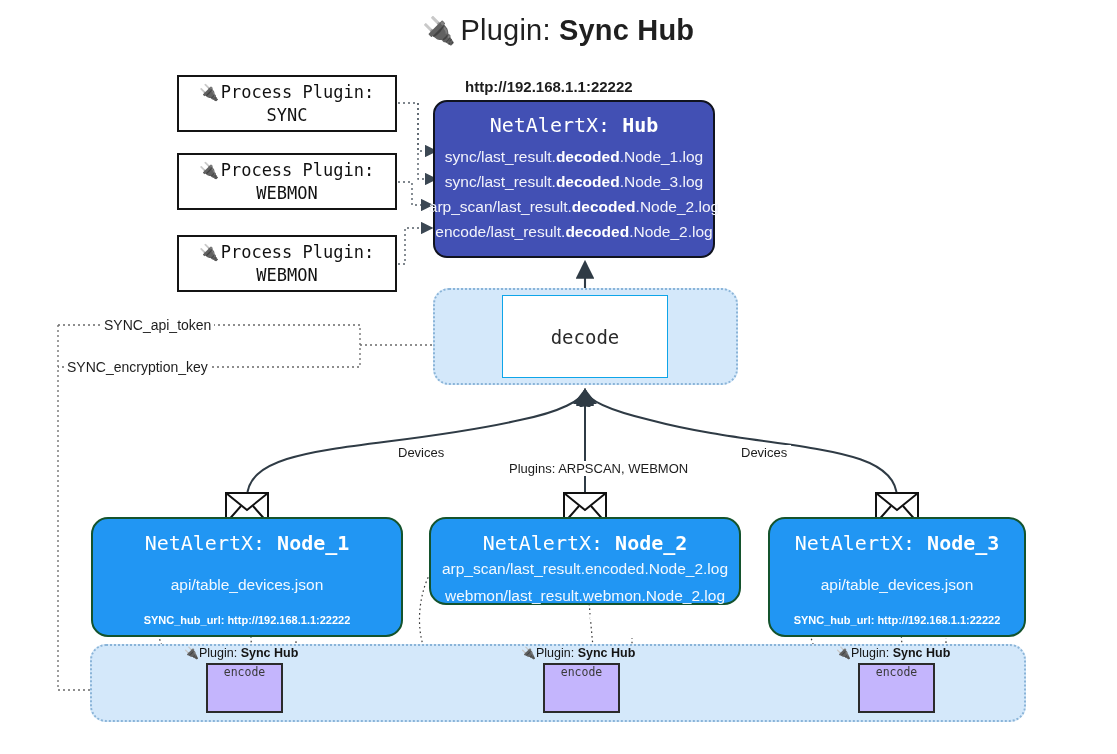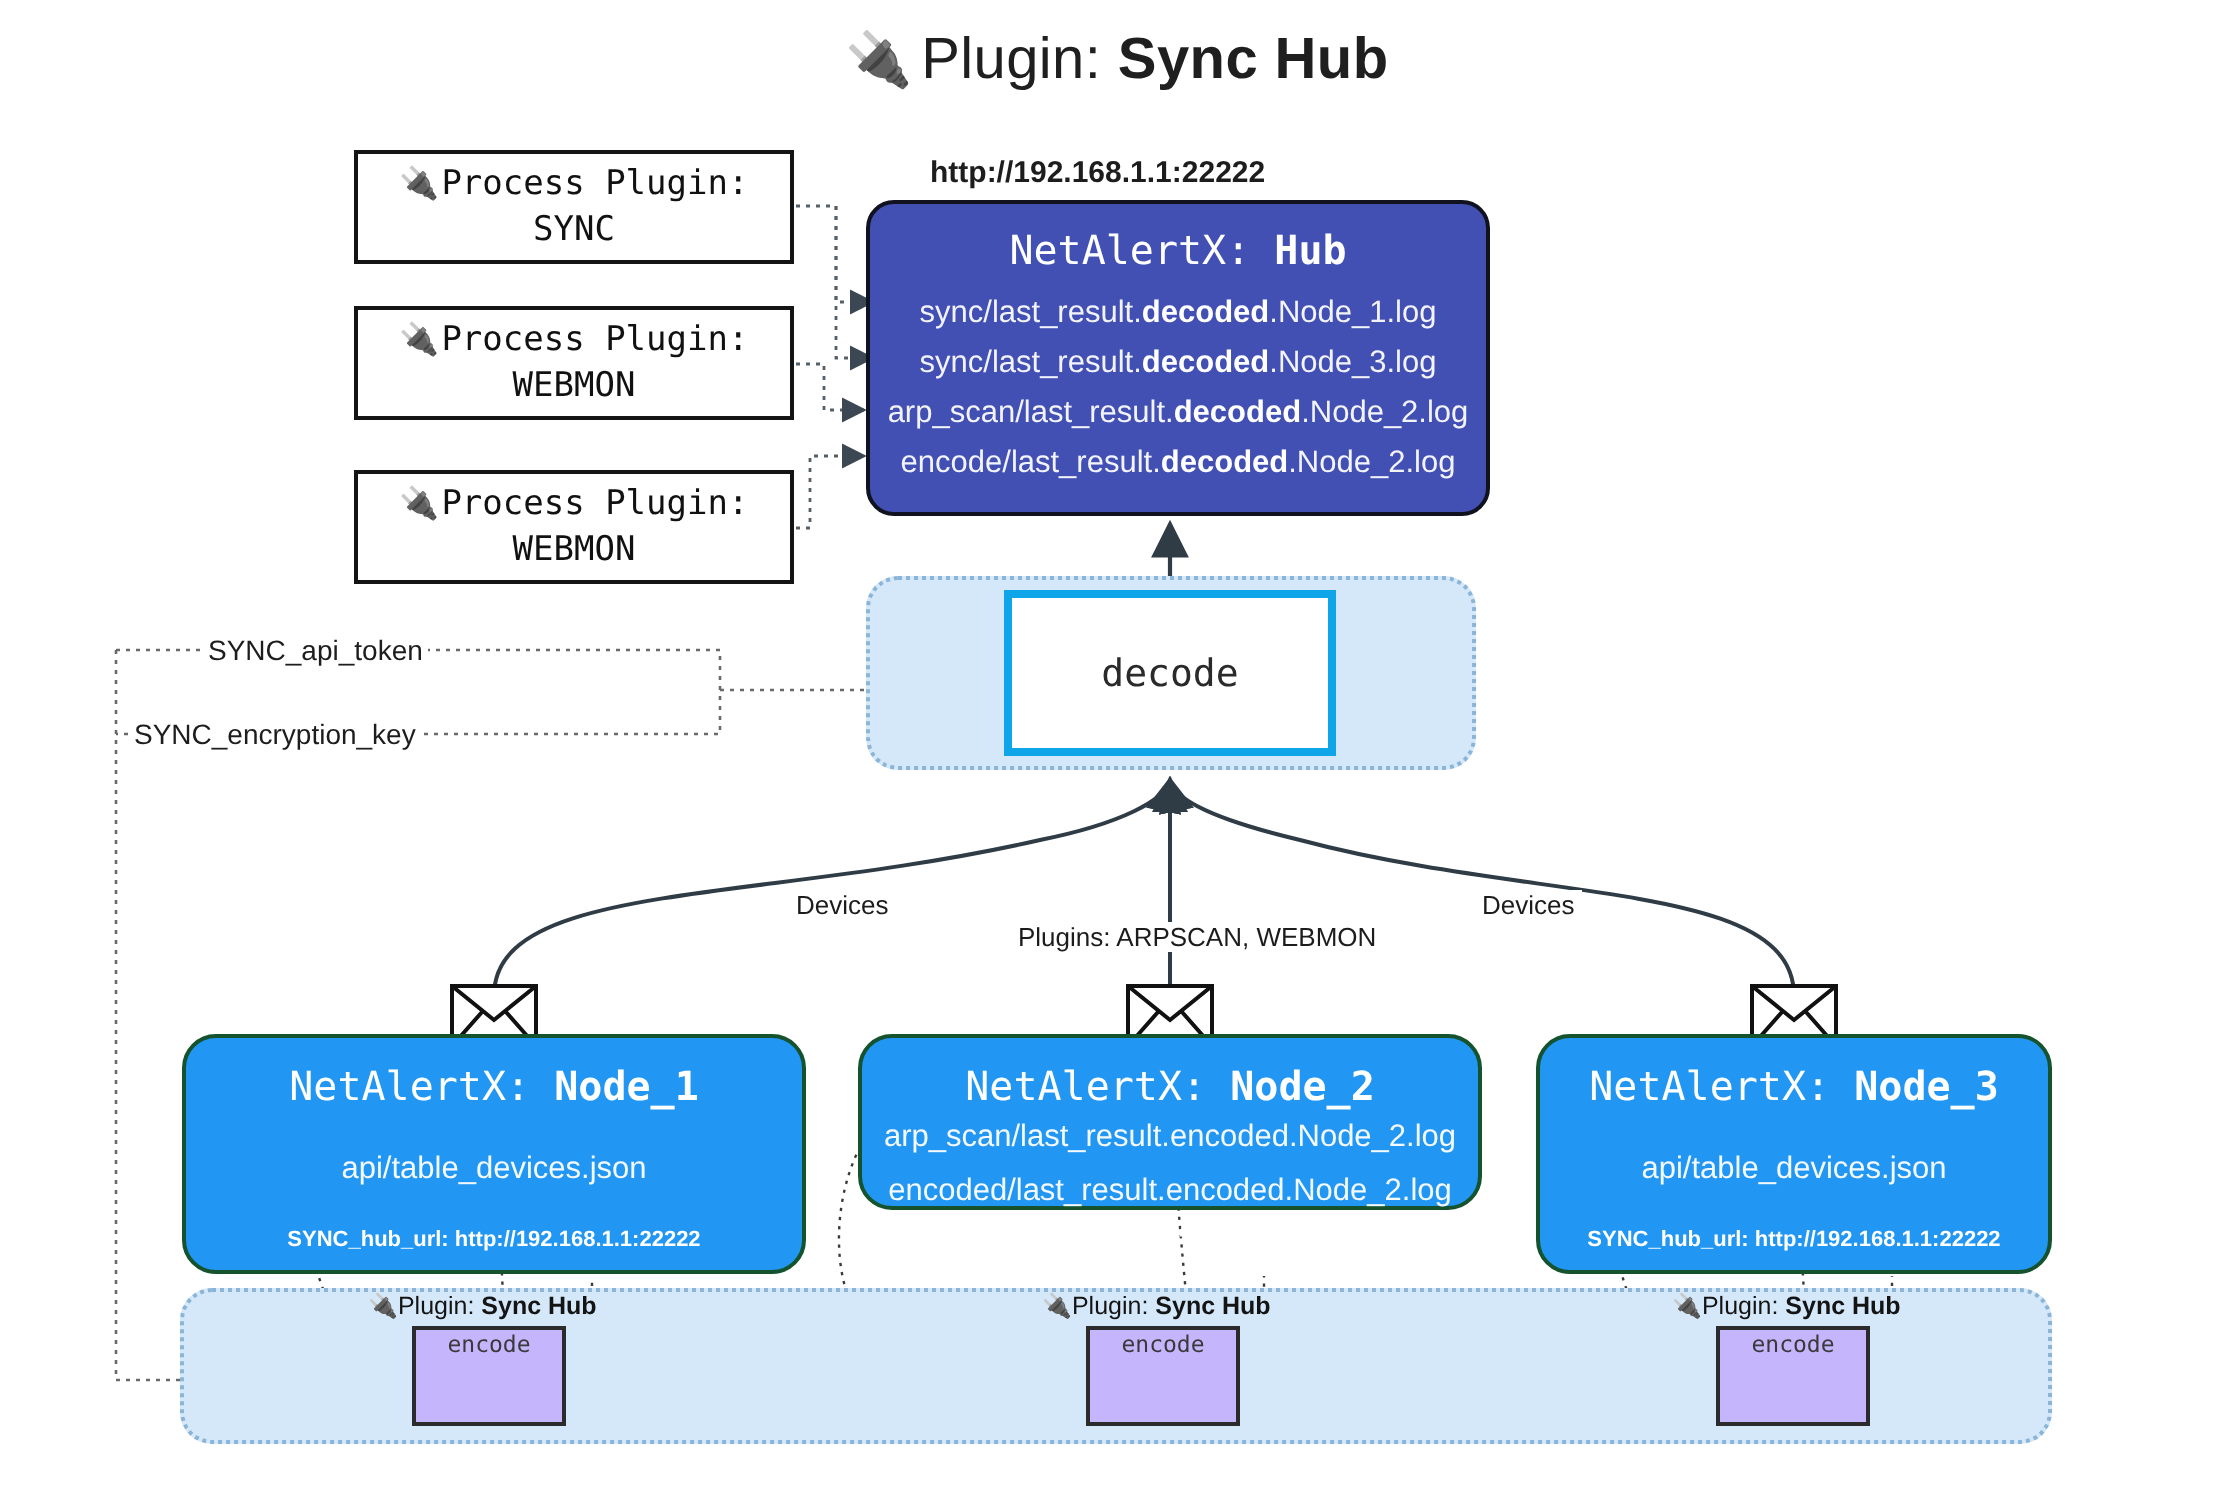--- a/index.html
+++ b/index.html
@@ -56,21 +56,21 @@
   #hubUrl{
     font-size:15px;font-weight:bold;color:#1d1d1d;white-space:nowrap;
     text-align:left;
   }
 
   
   #decodeWrap{
     background:#d4e8fa;border:2px dotted #8ab4d8;border-radius:16px;
   }
   #decodeBox{
-    background:#fff;border:4px solid #0ea5e9;
+    background:#fff;border:1px solid #0ea5e9;
     font-family:"DejaVu Sans Mono","Liberation Mono",monospace;
     font-size:19px;color:#2a2a2a;
     display:flex;align-items:center;justify-content:center;
   }
 
   
   .synclabel{
     font-size:14px;color:#1d1d1d;white-space:nowrap;background:#fff;
     padding:0 3px;
   }
@@ -195,21 +195,21 @@
     <div class="l2">WEBMON</div>
   </div>
 
   <div class="abs procbox" style="left:177px;top:235px;width:220px;height:57px;">
     <div class="l1"><span class="plug">🔌</span><span>Process Plugin:</span></div>
     <div class="l2">WEBMON</div>
   </div>
 
   <div class="abs" id="hubUrl" style="left:465px;top:78px;width:240px;">http://192.168.1.1:22222</div>
 
-  <div class="abs" id="hub" style="left:433px;top:100px;width:312px;height:158px;">
+  <div class="abs" id="hub" style="left:433px;top:100px;width:282px;height:158px;">
     <div class="hubtitle">
       <span>NetAlertX:</span>
       <b>Hub</b>
     </div>
     <div class="hubline"><span>sync/last_result.</span><b>decoded</b><span>.Node_1.log</span></div>
     <div class="hubline"><span>sync/last_result.</span><b>decoded</b><span>.Node_3.log</span></div>
     <div class="hubline"><span>arp_scan/last_result.</span><b>decoded</b><span>.Node_2.log</span></div>
     <div class="hubline"><span>encode/last_result.</span><b>decoded</b><span>.Node_2.log</span></div>
   </div>
 
@@ -252,21 +252,21 @@
     <div class="nfoot">SYNC_hub_url: http://192.168.1.1:22222</div>
   </div>
 
   <div class="abs node" style="left:429px;top:517px;width:312px;height:88px;">
     <div class="ntitle">
       <span>NetAlertX:</span>
       <b>Node_2</b>
     </div>
     <div class="nlines">
       <div class="nline">arp_scan/last_result.encoded.Node_2.log</div>
-      <div class="nline">encoded/last_result.encoded.Node_2.log</div>
+      <div class="nline">webmon/last_result.webmon.Node_2.log</div>
     </div>
     <div class="nfoot">SYNC_hub_url: http://192.168.1.1:22222</div>
   </div>
 
   <div class="abs node" style="left:768px;top:517px;width:258px;height:120px;">
     <div class="ntitle">
       <span>NetAlertX:</span>
       <b>Node_3</b>
     </div>
     <div class="nlines">

